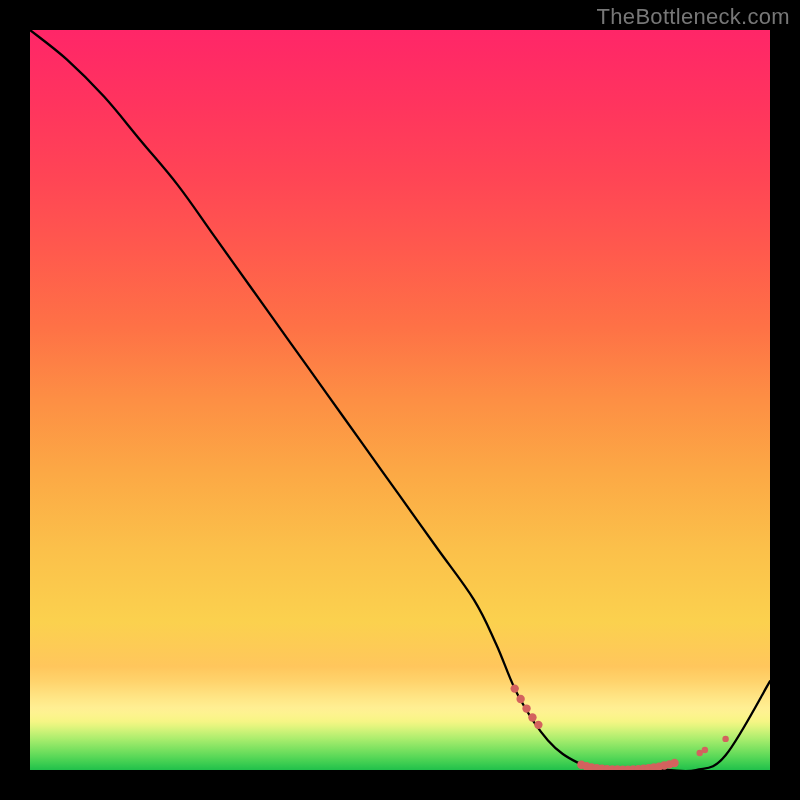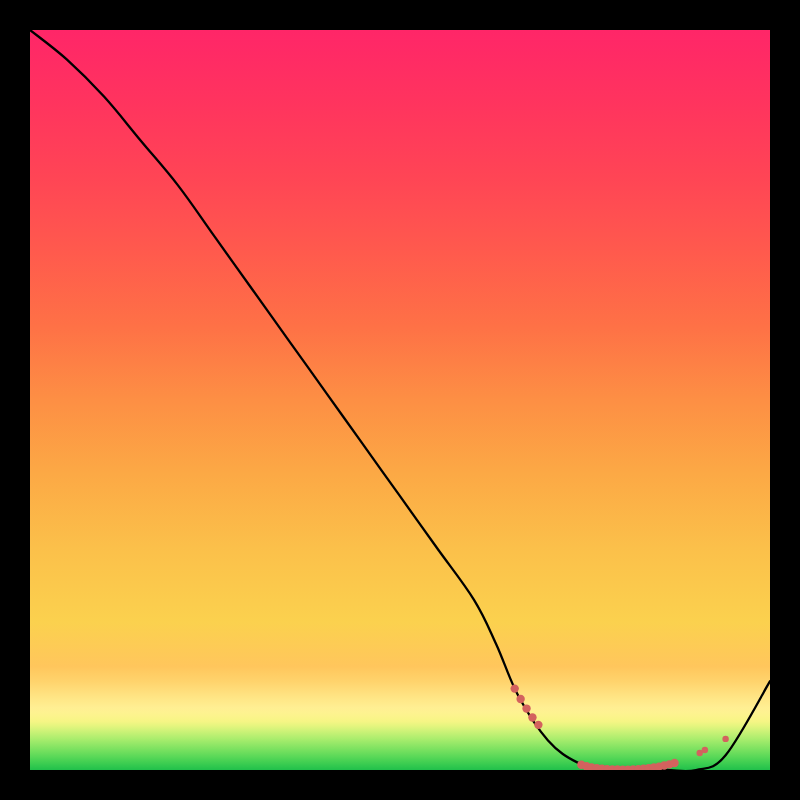--- a/index.html
+++ b/index.html
@@ -76,20 +76,21 @@
   width: 740px;
   height: 740px;
   z-index: 5;
 }
 </style>
 </head>
 <body>
 
 <div class="stage">
 
+  <div class="watermark">TheBottleneck.com</div>
 
   <div class="gradient"></div>
 
   <svg class="overlay" viewBox="0 0 740 740" preserveAspectRatio="none">
     <path id="curve-path" fill="none" stroke="#000000" stroke-width="2.3" stroke-linecap="round" stroke-linejoin="round" d="M 0.00 0.00 C 6.66 5.33, 23.68 17.61, 37.00 29.60 C 50.32 41.59, 60.68 51.95, 74.00 66.60 C 87.32 81.25, 97.68 95.02, 111.00 111.00 C 124.32 126.98, 134.68 138.08, 148.00 155.40 C 161.32 172.72, 171.68 188.55, 185.00 207.20 C 198.32 225.85, 208.68 240.35, 222.00 259.00 C 235.32 277.65, 245.68 292.15, 259.00 310.80 C 272.32 329.45, 282.68 343.95, 296.00 362.60 C 309.32 381.25, 319.68 395.75, 333.00 414.40 C 346.32 433.05, 356.68 447.55, 370.00 466.20 C 383.32 484.85, 393.68 499.35, 407.00 518.00 C 420.32 536.65, 433.34 552.48, 444.00 569.80 C 454.66 587.12, 458.21 596.88, 466.20 614.20 C 474.19 631.52, 479.08 648.68, 488.40 666.00 C 497.72 683.32, 507.34 698.41, 518.00 710.40 C 528.66 722.39, 536.94 727.27, 547.60 732.60 C 558.26 737.93, 566.54 738.67, 577.20 740.00 C 587.86 741.33, 596.14 740.00, 606.80 740.00 C 617.46 740.00, 625.74 740.00, 636.40 740.00 C 647.06 740.00, 655.34 742.66, 666.00 740.00 C 676.66 737.34, 682.28 741.18, 695.60 725.20 C 708.92 709.22, 732.01 664.52, 740.00 651.20"></path>
     <g id="markers">
         <circle cx="484.70" cy="658.60" r="4.2" fill="#d3625e"></circle>
         <circle cx="490.62" cy="668.96" r="4.2" fill="#d3625e"></circle>
         <circle cx="496.54" cy="678.58" r="4.2" fill="#d3625e"></circle>
         <circle cx="502.46" cy="687.46" r="4.2" fill="#d3625e"></circle>

